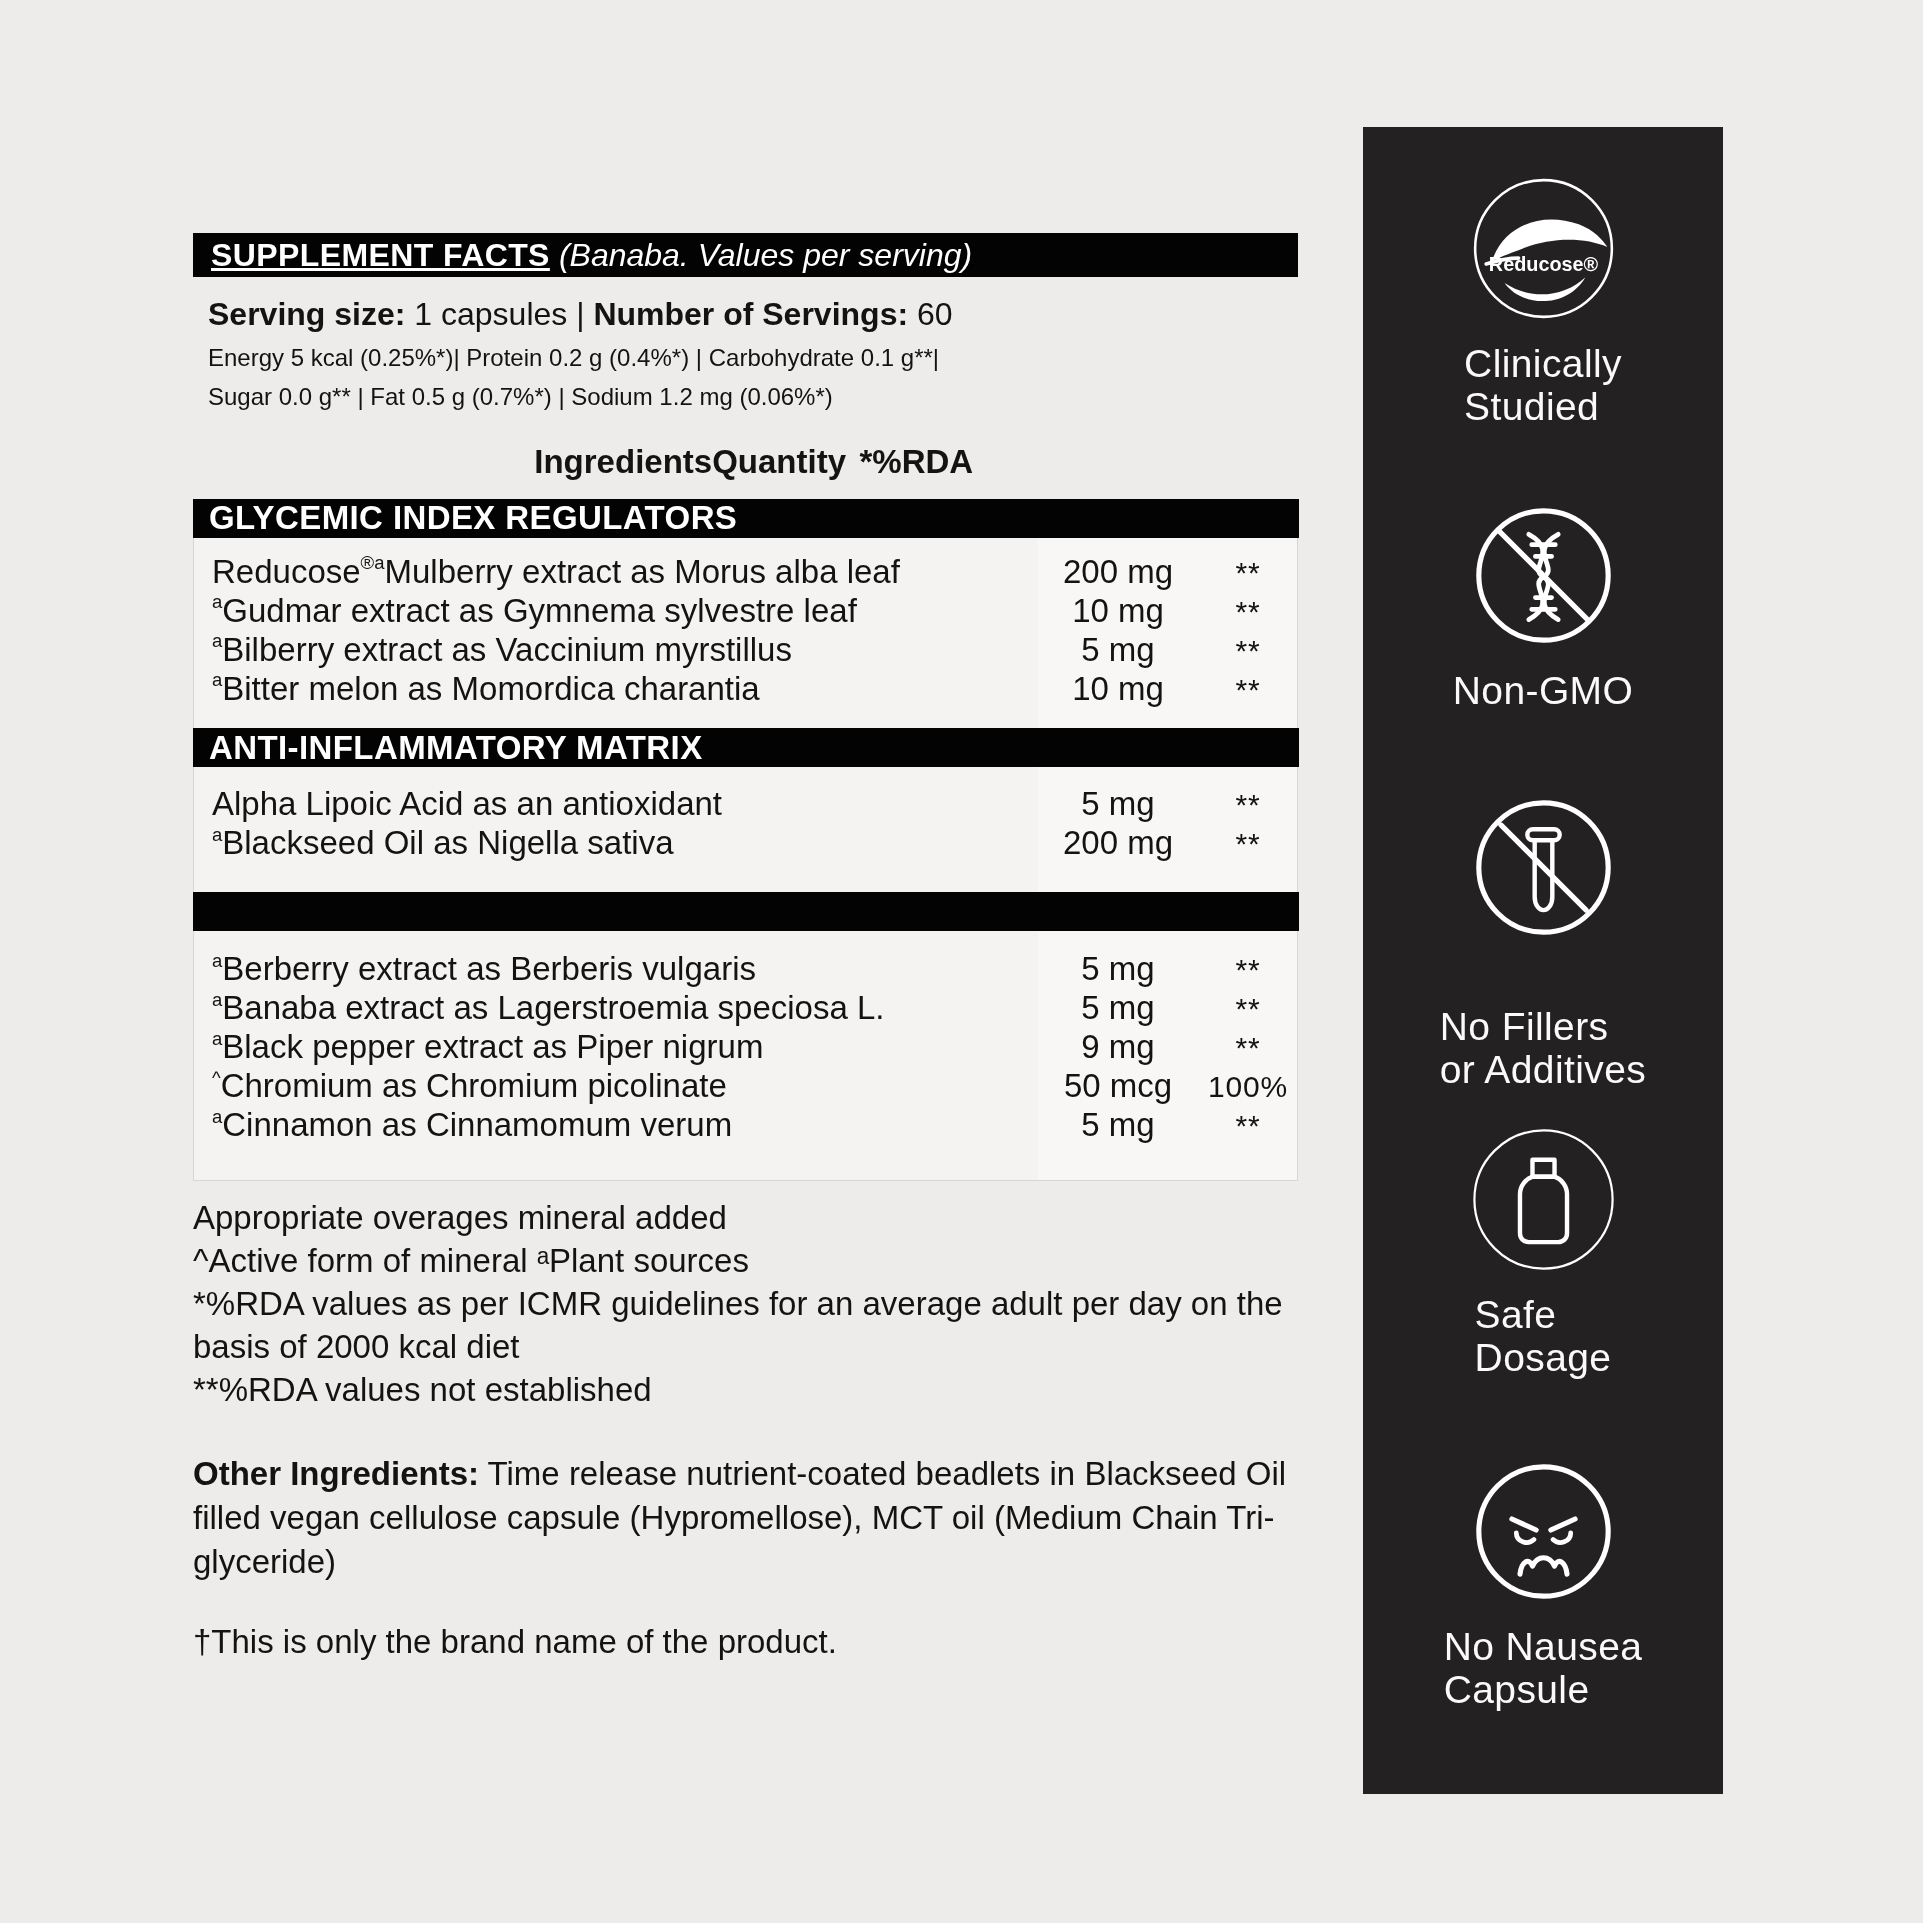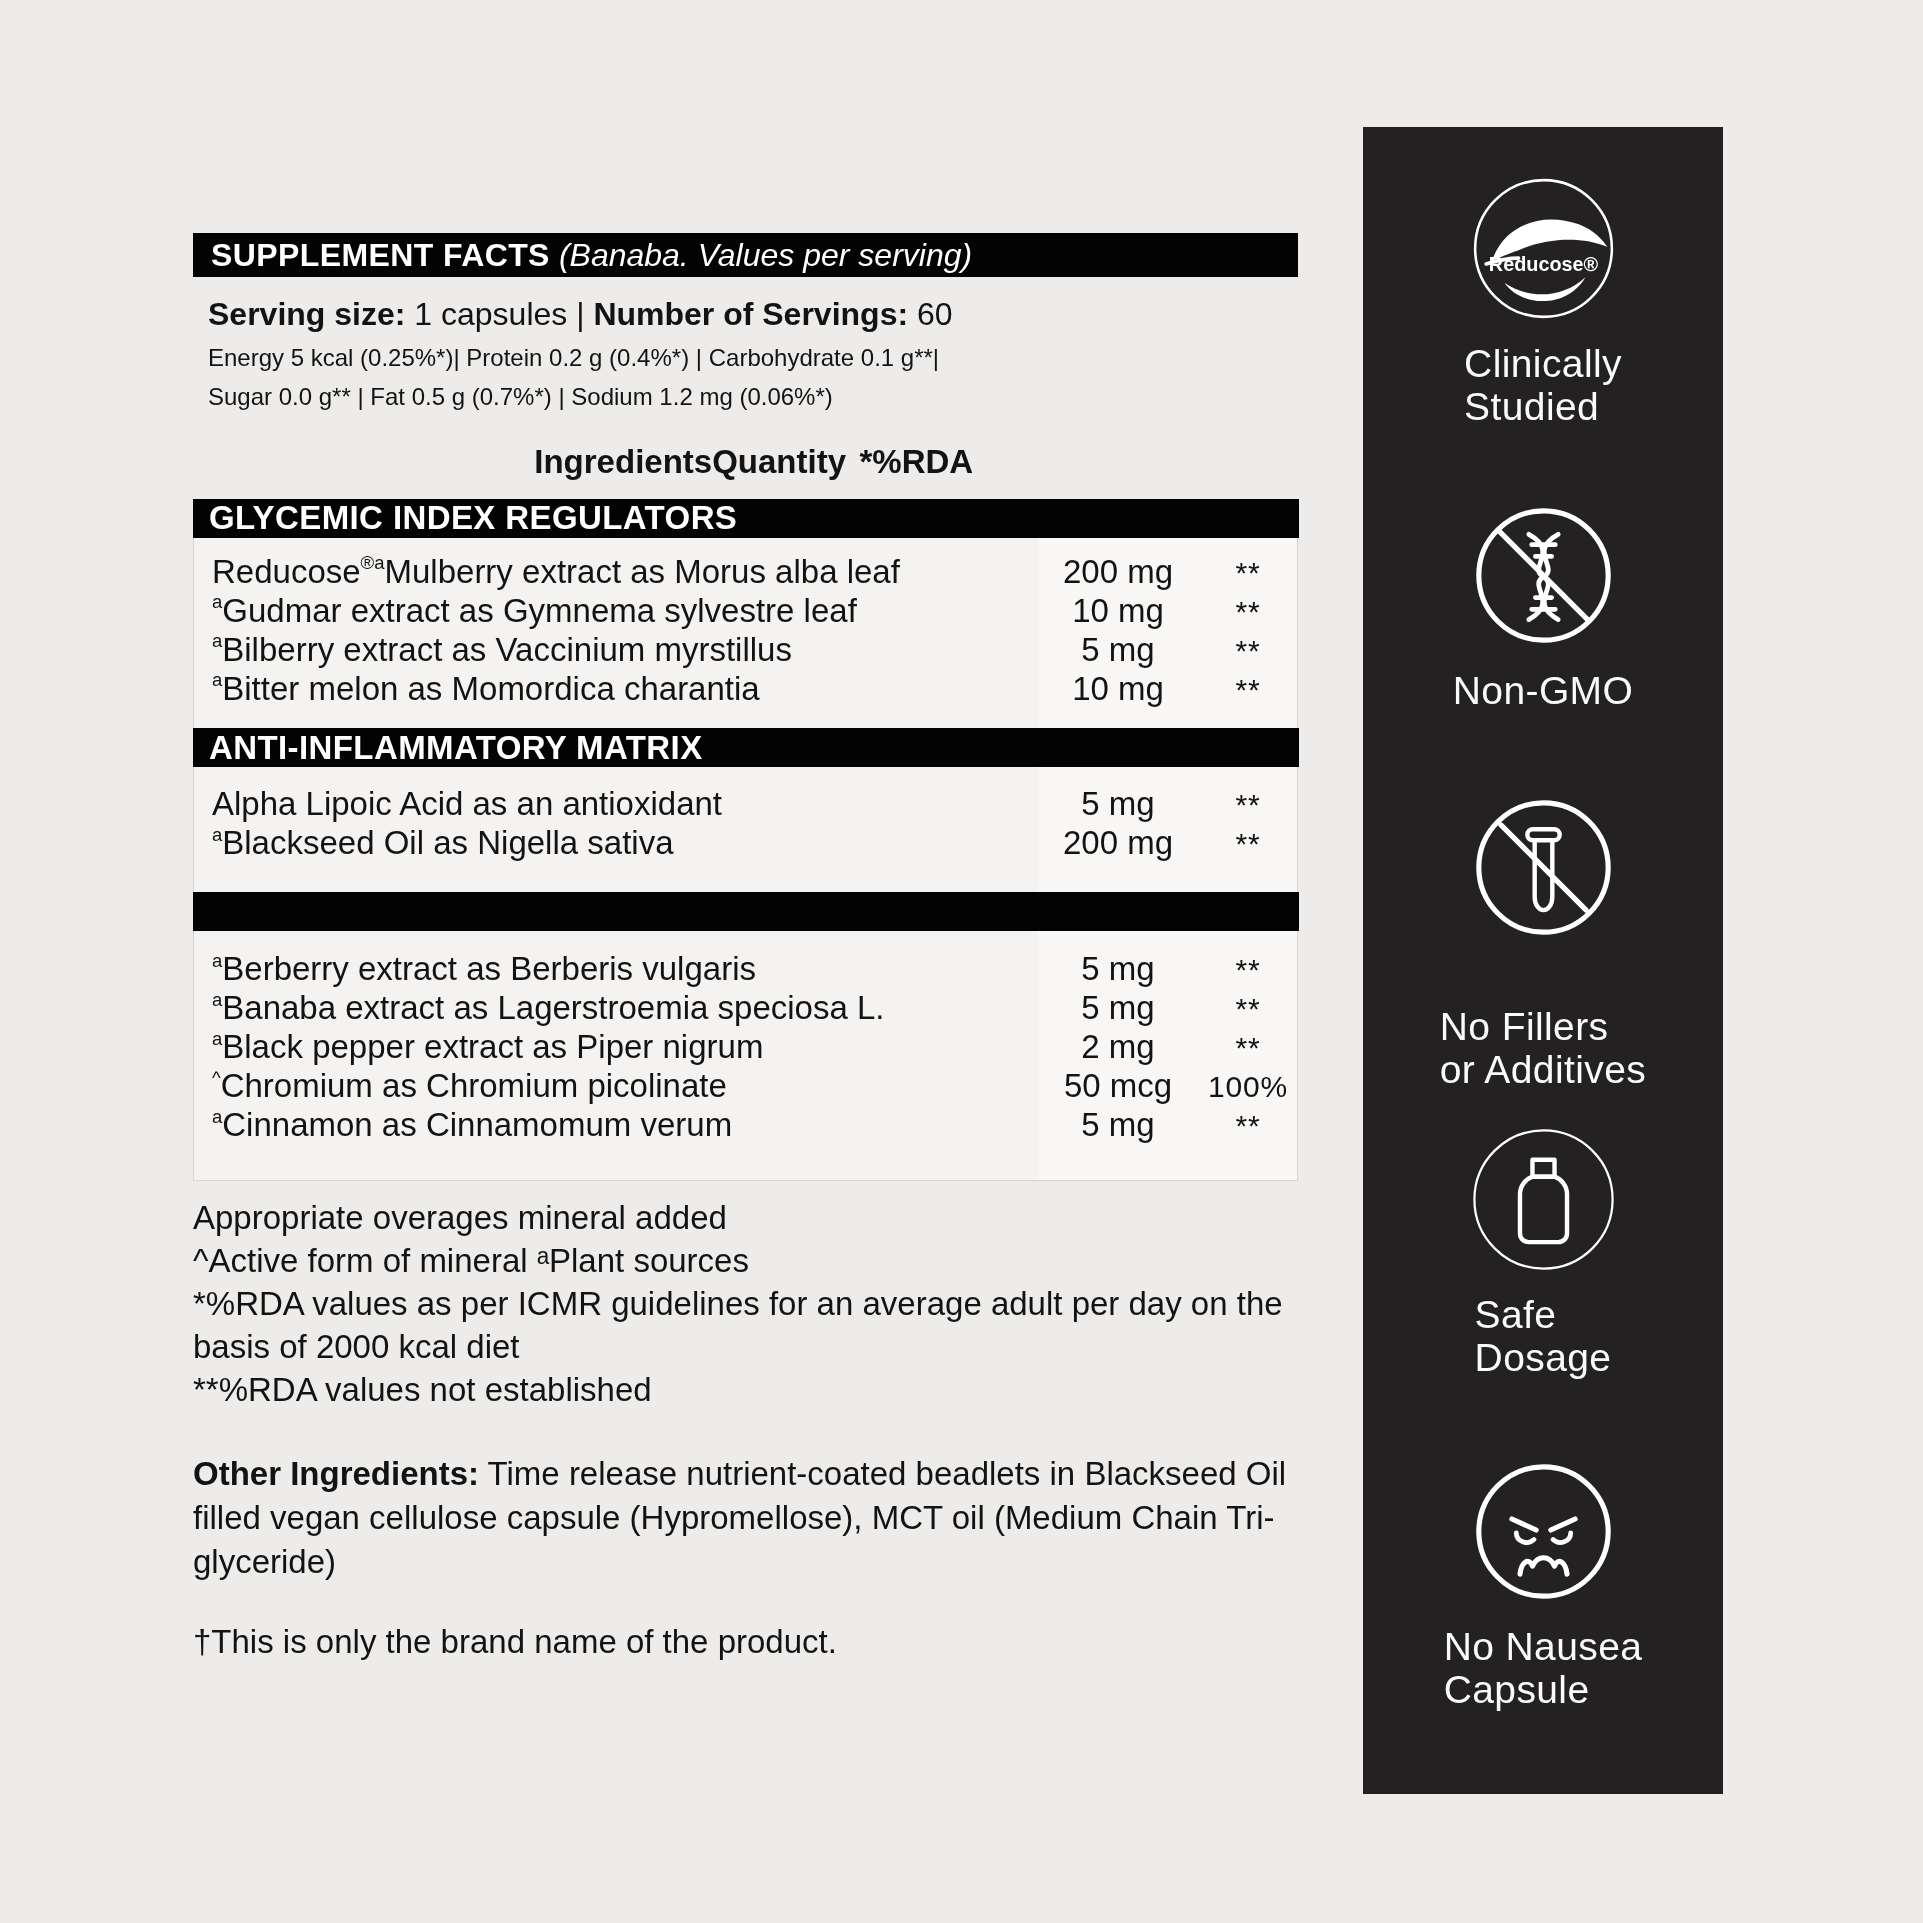--- a/index.html
+++ b/index.html
@@ -25,21 +25,21 @@
   sup{font-size:0.56em;line-height:0;vertical-align:super;position:relative;top:-0.08em;}
   .pre{white-space:pre-line;}
 
   
   .facts-panel{position:absolute;left:193px;top:233px;width:1105px;}
   .facts-bar{
     background:var(--bar-bg);color:#fff;height:44px;
     display:flex;align-items:center;padding-left:18px;
     font-size:32px;
   }
-  .facts-bar .b{letter-spacing:0.4px;}
+  .facts-bar .b{letter-spacing:0.4px;text-decoration:underline;}
   .facts-bar .i{margin-left:9px;font-weight:400;}
   .serving{margin-top:18px;padding-left:15px;font-size:32px;line-height:38px;}
   .nutrition{margin-top:4.5px;padding-left:15px;font-size:24px;line-height:39px;}
   .cols-header{
     display:flex;justify-content:center;align-items:baseline;
     margin-top:27px;padding-left:16.5px;font-size:33px;font-weight:bold;
   }
   .cols-right{display:flex;gap:13.5px;}
 
   
@@ -160,21 +160,21 @@
             <div class="cell-qty">5 mg</div>
             <div class="cell-rda">**</div>
           </div>
           <div class="trow">
             <div class="cell-name"><sup>a</sup><span>Banaba extract as Lagerstroemia speciosa L.</span></div>
             <div class="cell-qty">5 mg</div>
             <div class="cell-rda">**</div>
           </div>
           <div class="trow">
             <div class="cell-name"><sup>a</sup><span>Black pepper extract as Piper nigrum</span></div>
-            <div class="cell-qty">2 mg</div>
+            <div class="cell-qty">9 mg</div>
             <div class="cell-rda">**</div>
           </div>
           <div class="trow">
             <div class="cell-name"><sup>^</sup><span>Chromium as Chromium picolinate</span></div>
             <div class="cell-qty">50 mcg</div>
             <div class="cell-rda">100%</div>
           </div>
           <div class="trow">
             <div class="cell-name"><sup>a</sup><span>Cinnamon as Cinnamomum verum</span></div>
             <div class="cell-qty">5 mg</div>

